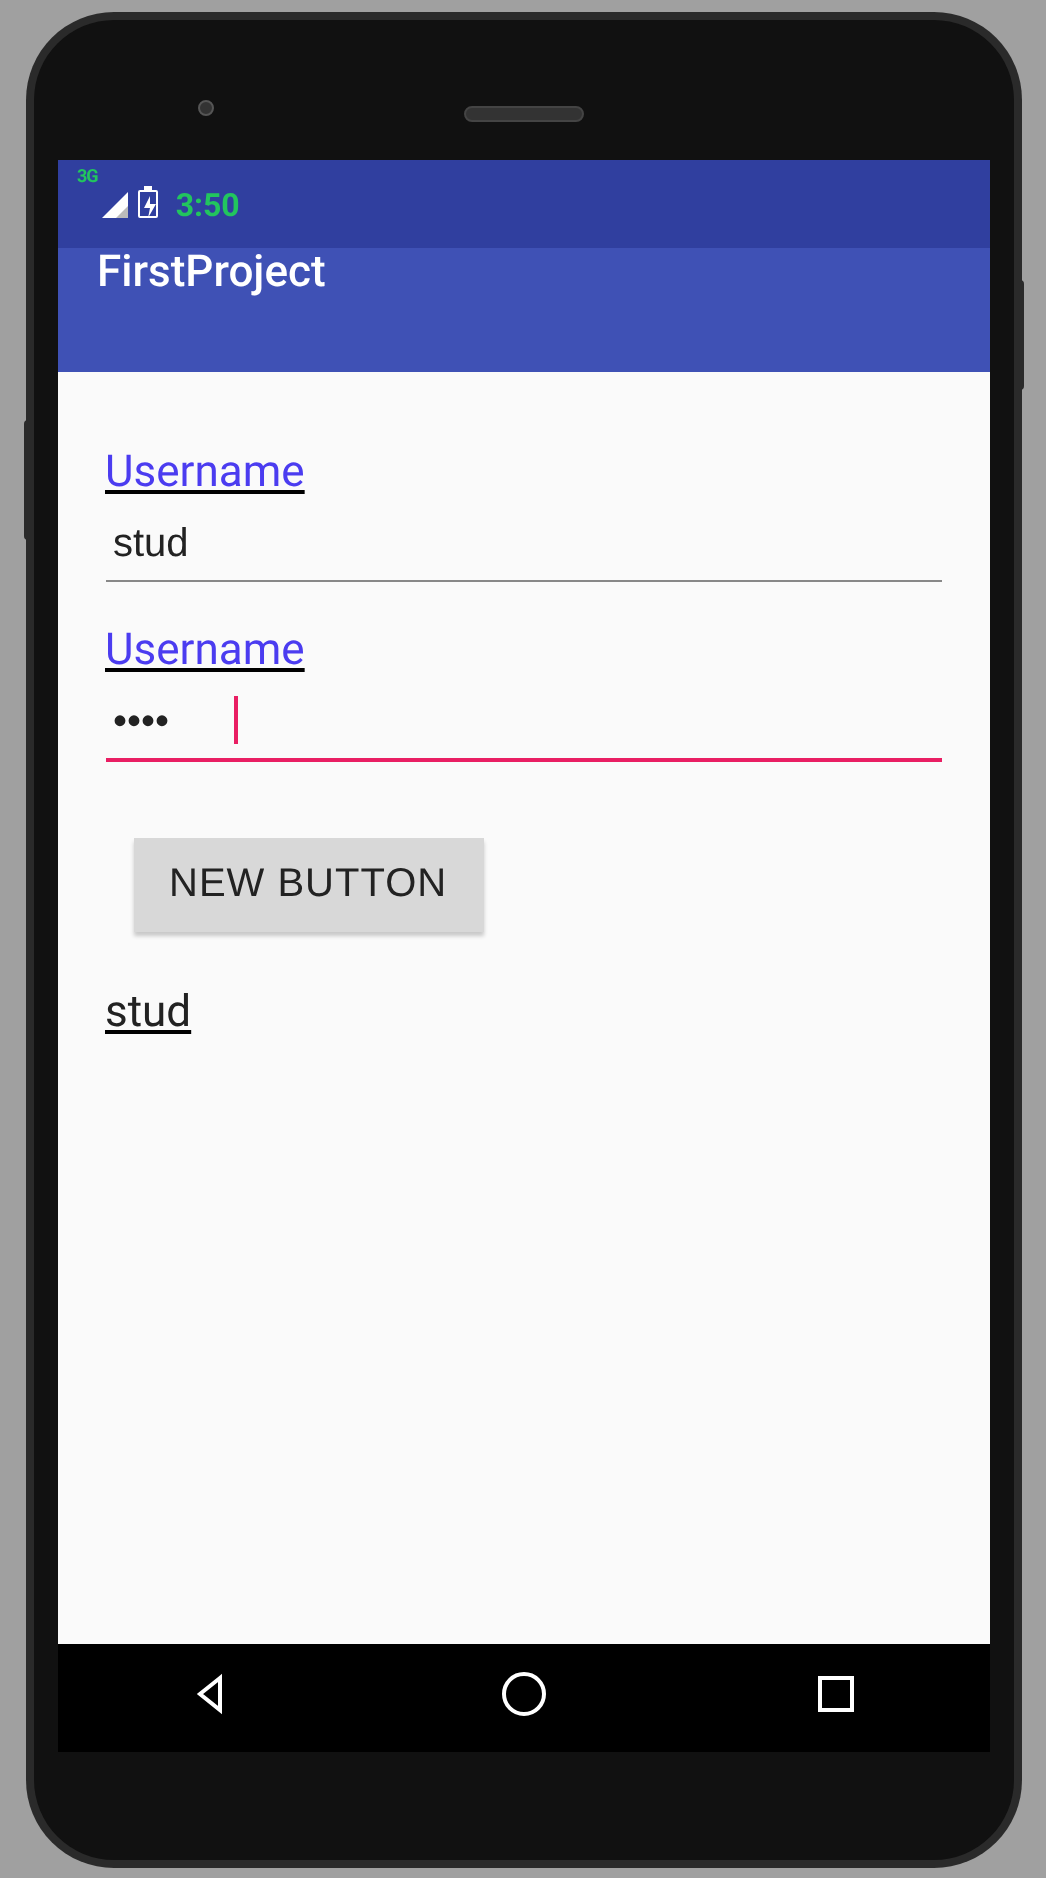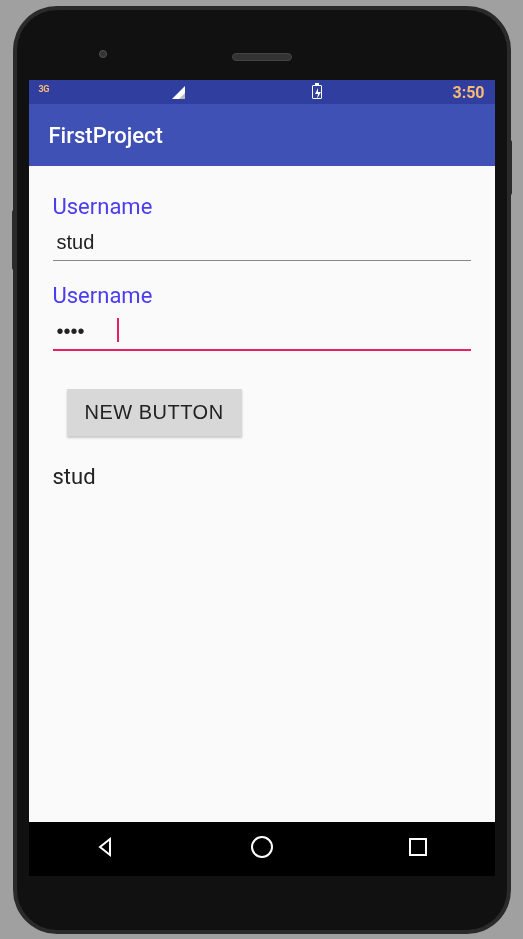--- a/index.html
+++ b/index.html
@@ -48,48 +48,49 @@
       margin-top: 12px;
     }
     .screen {
       background: #fafafa;
       width: 100%;
       height: 796px;
       position: relative;
       overflow: hidden;
     }
     .status-bar {
-      height: 24px;
+      height: 44px;
       background: #303F9F;
-      color: #fdba74;
+      color: #22c55e;
       display: flex;
       align-items: center;
-      justify-content: space-between;
+      justify-content: flex-start;
       padding: 0 10px;
       font-size: 14px;
       gap: 5px;
     }
     .status-3g { font-size: 9px; font-weight: bold; letter-spacing: -0.5px; margin-right:-3px; align-self: flex-start; margin-top:4px;}
     .status-signal { width:0;height:0;border-style:solid;border-width:0 0 13px 13px;border-color:transparent transparent #fff transparent;position:relative;}
     .status-signal::after{content:"";position:absolute;right:0;bottom:-13px;width:0;height:0;border-style:solid;border-width:0 0 6px 6px;border-color:transparent transparent #bbb transparent;}
     .status-battery { width: 10px; height:14px; border:1.5px solid #fff; border-radius:1px; position:relative; }
     .status-battery::before { content:""; position:absolute; top:-3px; left:2px; width:4px; height:2px; background:#fff;}
     .status-battery svg { position:absolute; top:0; left:-1px;}
     .status-time { font-weight: 700; margin-left: 4px; font-size:16px;}
     .app-bar {
       height: 62px;
       background: #3F51B5;
       color: #fff;
       display: flex;
-      align-items: center;
+      align-items: flex-start;
       padding: 0 20px;
     }
     .app-title { font-size: 22px; font-weight: 500; }
     .content {
-      padding: 6px 24px;
+      padding: 16px 24px;
+      text-decoration: underline;
     }
     .field-label {
       color: #4b3cf0;
       font-size: 22px;
       margin-top: 22px;
       margin-bottom: 6px;
     }
     .text-input {
       width: 100%;
       border: none;

